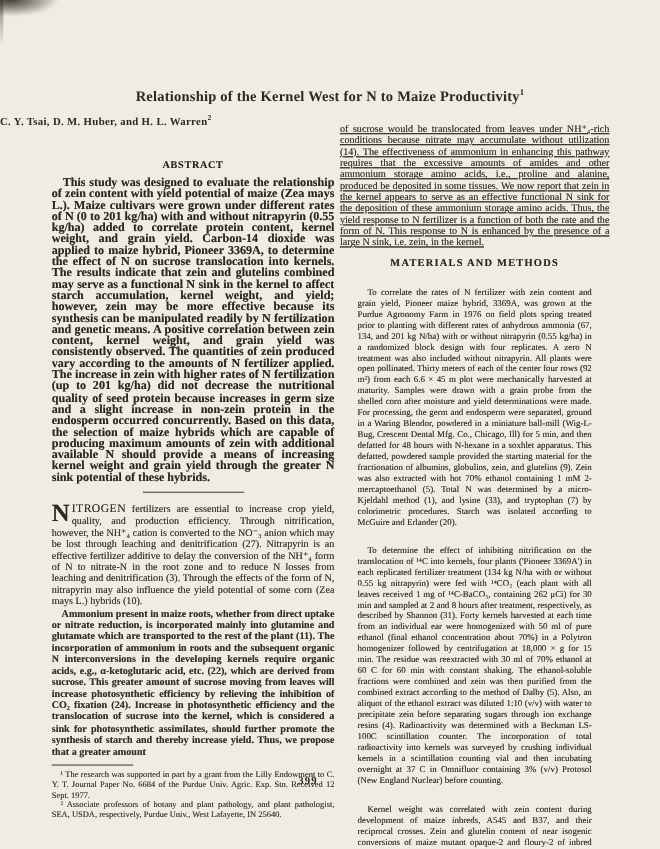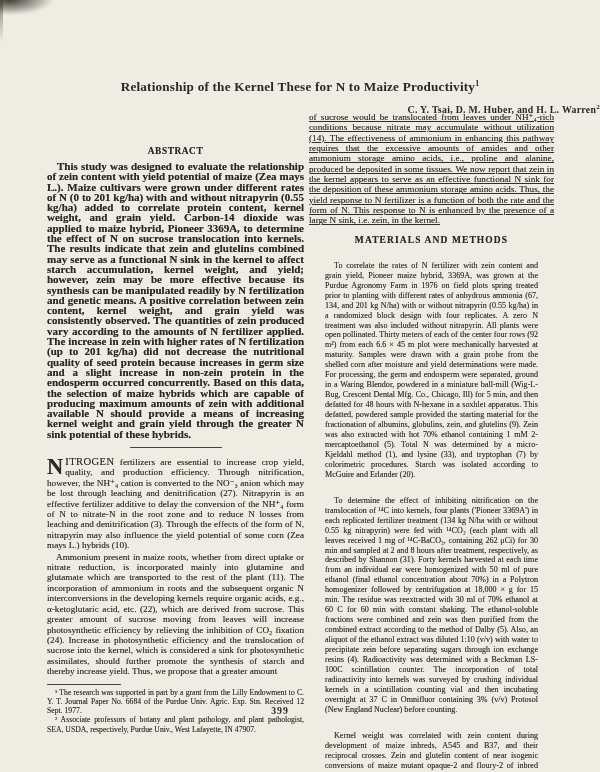--- a/index.html
+++ b/index.html
@@ -19,21 +19,21 @@
   .edge-l{
     position:absolute;top:0;left:0;width:3px;height:42px;
     background:linear-gradient(to bottom, rgba(60,54,44,0.55), rgba(60,54,44,0));
   }
   .title{
     position:absolute;top:79px;left:0;width:100%;text-align:center;
     font-size:13.2px;font-weight:bold;letter-spacing:0.2px;color:#2c2923;
   }
   .title sup{font-size:8px;}
   .authors{
-    position:absolute;top:103px;left:0;width:100%;text-align:right;
+    position:absolute;top:103px;left:0;width:100%;text-align:left;
     font-size:9.8px;font-weight:bold;color:#2c2923;letter-spacing:0.3px;
   }
   .authors sup{font-size:7px;}
   .col{position:absolute;text-align:justify;text-shadow:0 0 0.4px rgba(48,43,36,0.55);}
   .col-left{left:47px;top:118px;width:257px;margin-top:28px;}
   .col-right{left:309px;top:112px;width:245px;}
   .abs-heading{
     text-align:center;font-weight:bold;font-size:9.3px;letter-spacing:0.6px;
     margin:0 0 5px 0;color:#2a2721;
   }
@@ -43,21 +43,21 @@
   }
   .index-words{
     font-size:8.2px;line-height:10.3px;font-weight:bold;color:#2b2822;
     margin:5px 0 0 0;text-indent:10px;
   }
   .index-label{font-style:italic;}
   .abs-rule{
     width:92px;height:1px;background:#4a453c;border:0;margin:8px auto 9px auto;
   }
   .body-para{font-size:9.2px;line-height:10.4px;margin:0;color:#332f28;}
-  .body-para + .body-para{text-indent:9px;margin-top:1px;}
+  .body-para + .body-para{text-indent:9px;margin-top:1px;font-weight:bold;}
   .dropcap{
     float:left;font-size:22.5px;line-height:18px;padding:1px 2px 0 0;
     font-weight:bold;color:#2b2822;
   }
   .lead-word{font-size:10.6px;letter-spacing:0.4px;}
   .fn-rule{width:74px;height:1px;background:#4a453c;border:0;margin:7px 0 3px 0;}
   .footnote{
     font-size:7.7px;line-height:9.3px;margin:0;text-indent:8px;color:#35312a;
   }
   .cont-para{font-size:9.2px;line-height:10.35px;margin:0;color:#332f28;text-decoration:underline;}
@@ -72,33 +72,33 @@
   }
 </style>
 </head>
 <body>
 
 <div class="page">
 
   <div class="smudge-tl"></div>
   <div class="edge-l"></div>
 
-  <div class="title"><span>Relationship of the Kernel These for N to Maize Productivity</span><sup>1</sup></div>
+  <div class="title"><span>Relationship of the Kernel West for N to Maize Productivity</span><sup>1</sup></div>
 
   <div class="authors"><span>C. Y. Tsai, D. M. Huber, and H. L. Warren</span><sup>2</sup></div>
 
   <div class="col col-left">
     <div class="abs-heading">ABSTRACT</div>
     <p class="abs-body">This study was designed to evaluate the relationship of zein content with yield potential of maize (Zea mays L.). Maize cultivars were grown under different rates of N (0 to 201 kg/ha) with and without nitrapyrin (0.55 kg/ha) added to correlate protein content, kernel weight, and grain yield. Carbon-14 dioxide was applied to maize hybrid, Pioneer 3369A, to determine the effect of N on sucrose translocation into kernels. The results indicate that zein and glutelins combined may serve as a functional N sink in the kernel to affect starch accumulation, kernel weight, and yield; however, zein may be more effective because its synthesis can be manipulated readily by N fertilization and genetic means. A positive correlation between zein content, kernel weight, and grain yield was consistently observed. The quantities of zein produced vary according to the amounts of N fertilizer applied. The increase in zein with higher rates of N fertilization (up to 201 kg/ha) did not decrease the nutritional quality of seed protein because increases in germ size and a slight increase in non-zein protein in the endosperm occurred concurrently. Based on this data, the selection of maize hybrids which are capable of producing maximum amounts of zein with additional available N should provide a means of increasing kernel weight and grain yield through the greater N sink potential of these hybrids.</p>
     <hr class="abs-rule">
     <p class="body-para"><span class="dropcap">N</span><span class="lead-word">ITROGEN</span><span> fertilizers are essential to increase crop yield, quality, and production efficiency. Through nitrification, however, the NH⁺₄ cation is converted to the NO⁻₃ anion which may be lost through leaching and denitrification (27). Nitrapyrin is an effective fertilizer additive to delay the conversion of the NH⁺₄ form of N to nitrate-N in the root zone and to reduce N losses from leaching and denitrification (3). Through the effects of the form of N, nitrapyrin may also influence the yield potential of some corn (Zea mays L.) hybrids (10).</span></p>
     <p class="body-para">Ammonium present in maize roots, whether from direct uptake or nitrate reduction, is incorporated mainly into glutamine and glutamate which are transported to the rest of the plant (11). The incorporation of ammonium in roots and the subsequent organic N interconversions in the developing kernels require organic acids, e.g., α-ketoglutaric acid, etc. (22), which are derived from sucrose. This greater amount of sucrose moving from leaves will increase photosynthetic efficiency by relieving the inhibition of CO₂ fixation (24). Increase in photosynthetic efficiency and the translocation of sucrose into the kernel, which is considered a sink for photosynthetic assimilates, should further promote the synthesis of starch and thereby increase yield. Thus, we propose that a greater amount</p>
     <hr class="fn-rule">
     <p class="footnote">¹ The research was supported in part by a grant from the Lilly Endowment to C. Y. T. Journal Paper No. 6684 of the Purdue Univ. Agric. Exp. Stn. Received 12 Sept. 1977.</p>
-    <p class="footnote">² Associate professors of botany and plant pathology, and plant pathologist, SEA, USDA, respectively, Purdue Univ., West Lafayette, IN 47907.</p>
+    <p class="footnote">² Associate professors of botany and plant pathology, and plant pathologist, SEA, USDA, respectively, Purdue Univ., West Lafayette, IN 25640.</p>
   </div>
 
   <div class="col col-right">
     <p class="cont-para">of sucrose would be translocated from leaves under NH⁺₄-rich conditions because nitrate may accumulate without utilization (14). The effectiveness of ammonium in enhancing this pathway requires that the excessive amounts of amides and other ammonium storage amino acids, i.e., proline and alanine, produced be deposited in some tissues. We now report that zein in the kernel appears to serve as an effective functional N sink for the deposition of these ammonium storage amino acids. Thus, the yield response to N fertilizer is a function of both the rate and the form of N. This response to N is enhanced by the presence of a large N sink, i.e. zein, in the kernel.</p>
     <div class="methods-heading">MATERIALS AND METHODS</div>
     <p class="methods-para">To correlate the rates of N fertilizer with zein content and grain yield, Pioneer maize hybrid, 3369A, was grown at the Purdue Agronomy Farm in 1976 on field plots spring treated prior to planting with different rates of anhydrous ammonia (67, 134, and 201 kg N/ha) with or without nitrapyrin (0.55 kg/ha) in a randomized block design with four replicates. A zero N treatment was also included without nitrapyrin. All plants were open pollinated. Thirty meters of each of the center four rows (92 m²) from each 6.6 × 45 m plot were mechanically harvested at maturity. Samples were drawn with a grain probe from the shelled corn after moisture and yield determinations were made. For processing, the germ and endosperm were separated, ground in a Waring Blendor, powdered in a miniature ball-mill (Wig-L-Bug, Crescent Dental Mfg. Co., Chicago, Ill) for 5 min, and then defatted for 48 hours with N-hexane in a soxhlet apparatus. This defatted, powdered sample provided the starting material for the fractionation of albumins, globulins, zein, and glutelins (9). Zein was also extracted with hot 70% ethanol containing 1 mM 2-mercaptoethanol (5). Total N was determined by a micro-Kjeldahl method (1), and lysine (33), and tryptophan (7) by colorimetric procedures. Starch was isolated according to McGuire and Erlander (20).</p>
     <p class="methods-para">To determine the effect of inhibiting nitrification on the translocation of ¹⁴C into kernels, four plants ('Pioneer 3369A') in each replicated fertilizer treatment (134 kg N/ha with or without 0.55 kg nitrapyrin) were fed with ¹⁴CO₂ (each plant with all leaves received 1 mg of ¹⁴C-BaCO₃, containing 262 μCi) for 30 min and sampled at 2 and 8 hours after treatment, respectively, as described by Shannon (31). Forty kernels harvested at each time from an individual ear were homogenized with 50 ml of pure ethanol (final ethanol concentration about 70%) in a Polytron homogenizer followed by centrifugation at 18,000 × g for 15 min. The residue was reextracted with 30 ml of 70% ethanol at 60 C for 60 min with constant shaking. The ethanol-soluble fractions were combined and zein was then purified from the combined extract according to the method of Dalby (5). Also, an aliquot of the ethanol extract was diluted 1:10 (v/v) with water to precipitate zein before separating sugars through ion exchange resins (4). Radioactivity was determined with a Beckman LS-100C scintillation counter. The incorporation of total radioactivity into kernels was surveyed by crushing individual kernels in a scintillation counting vial and then incubating overnight at 37 C in Omnifluor containing 3% (v/v) Protosol (New England Nuclear) before counting.</p>
     <p class="methods-para">Kernel weight was correlated with zein content during development of maize inbreds, A545 and B37, and their reciprocal crosses. Zein and glutelin content of near isogenic conversions of maize mutant opaque-2 and floury-2 of inbred W22 and W64A (all recovered after six backcrosses to the recurrent parent) and their normal counterparts were also correlated with starch content and kernel weight during development. These</p>
   </div>
 

